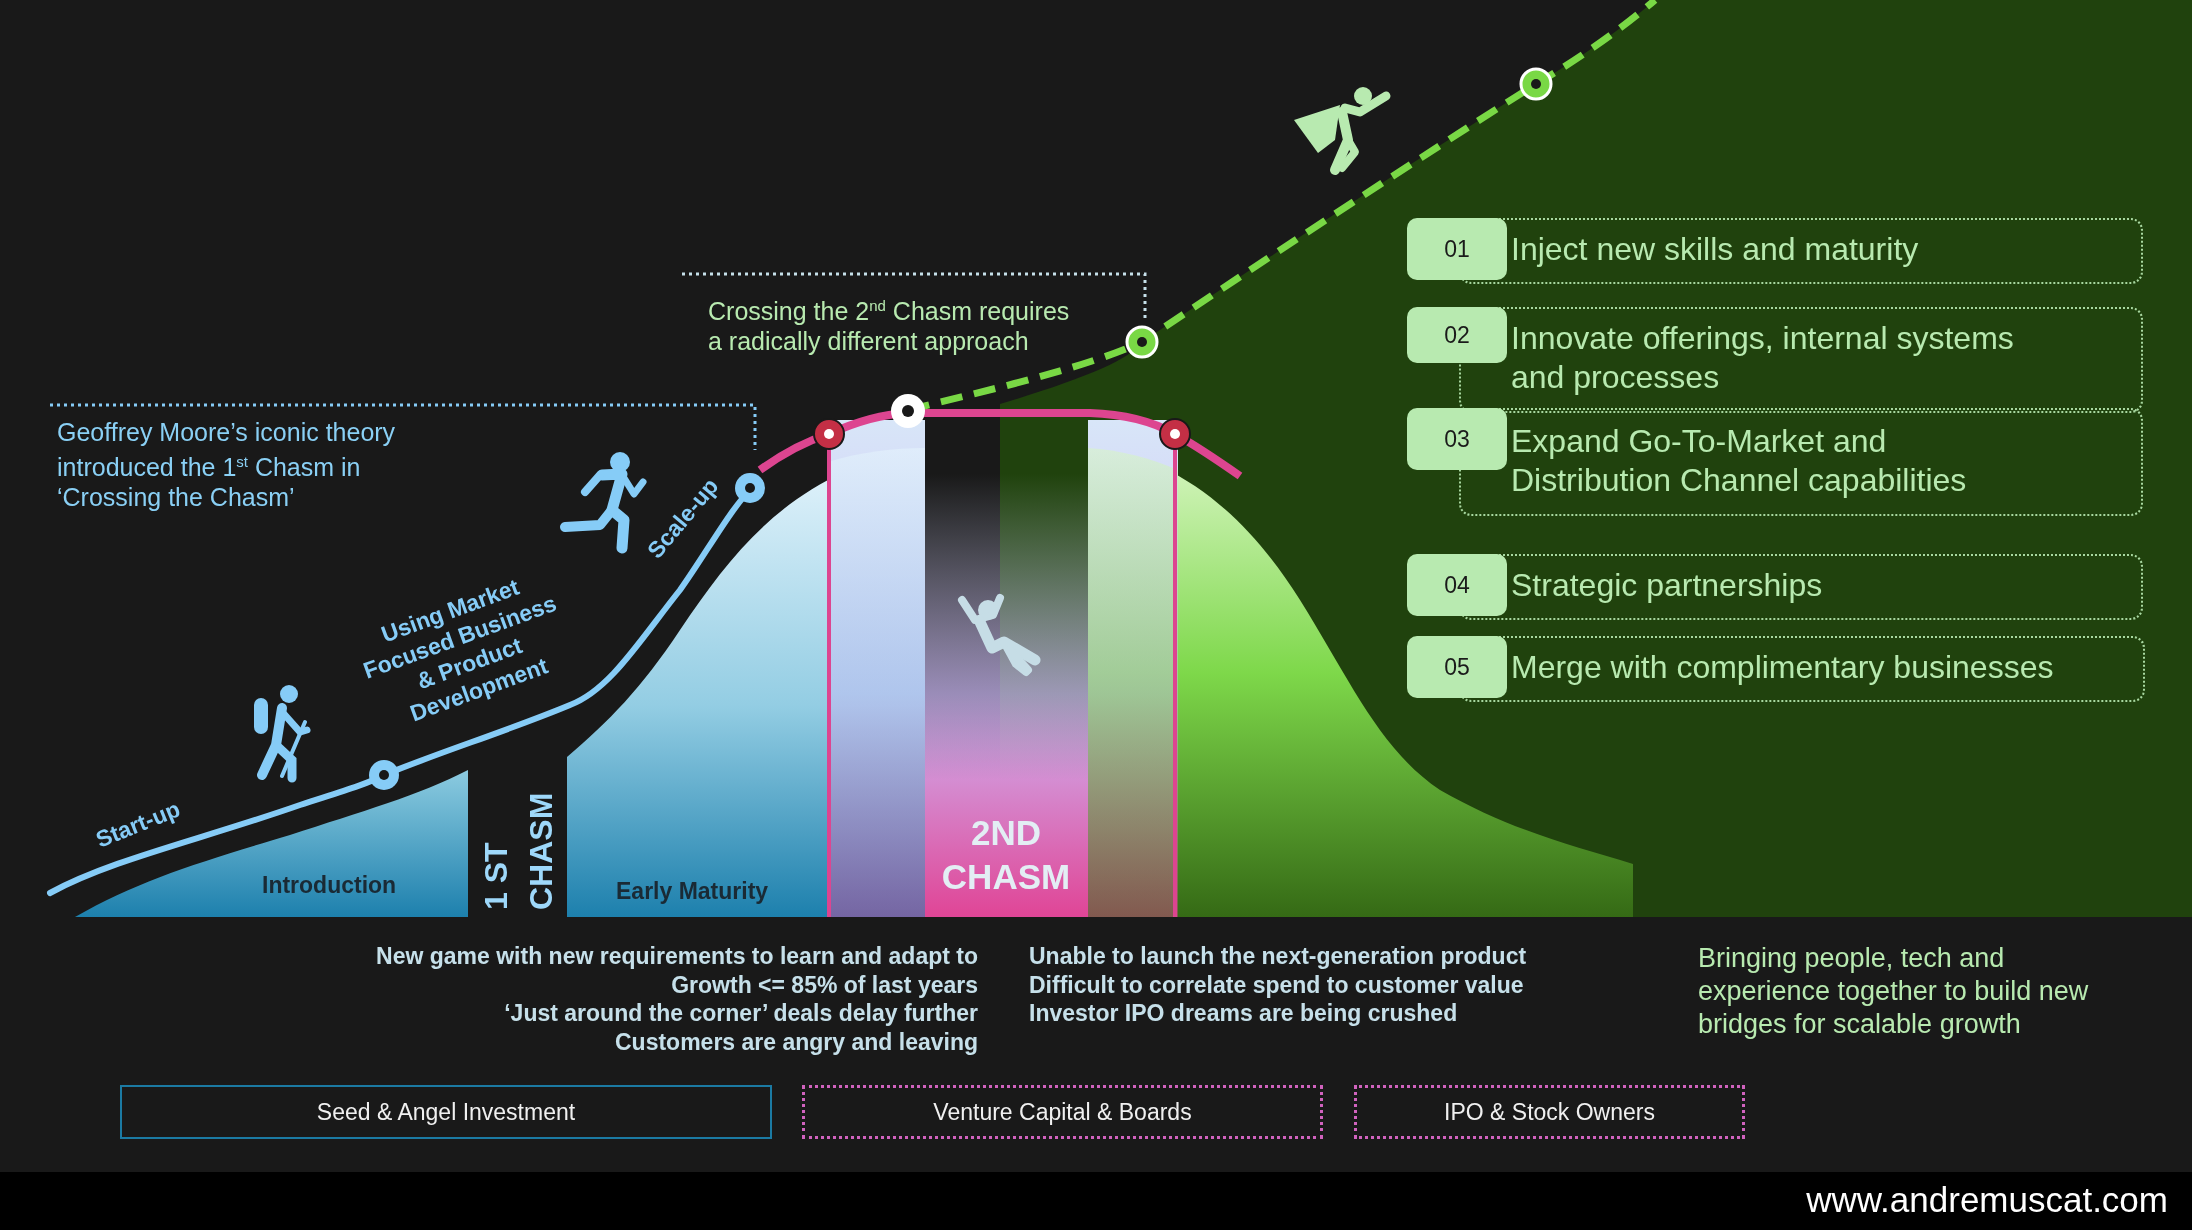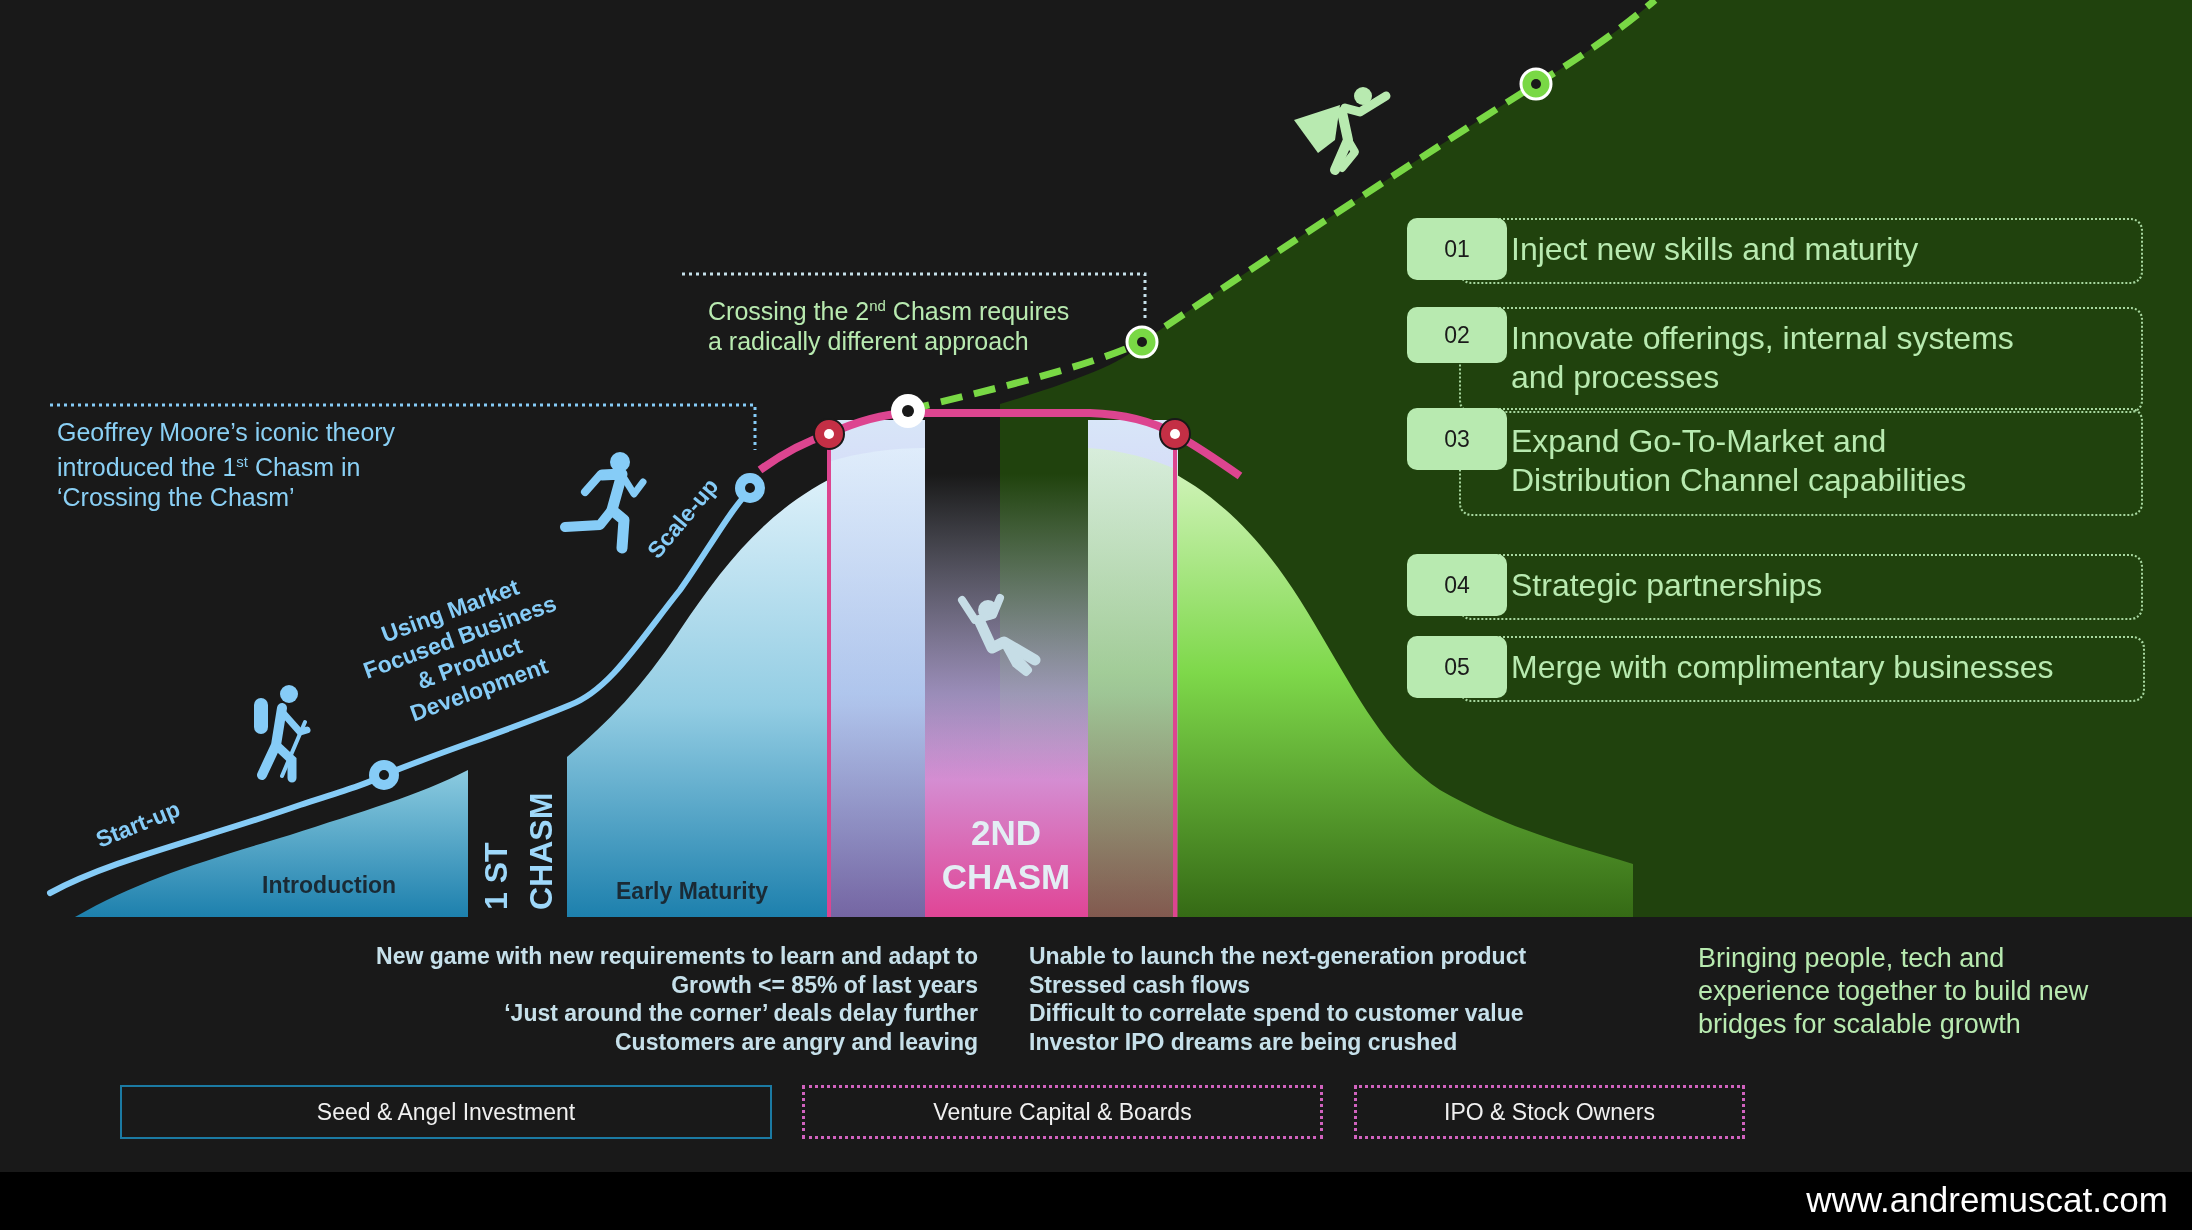--- a/index.html
+++ b/index.html
@@ -220,21 +220,20 @@
 
 
 <div class="bullets" style="right:1214px;top:942px;text-align:right;">
   <div>New game with new requirements to learn and adapt to</div>
   <div>Growth &lt;= 85% of last years</div>
   <div>‘Just around the corner’ deals delay further</div>
   <div>Customers are angry and leaving</div>
 </div>
 <div class="bullets" style="left:1029px;top:942px;">
   <div>Unable to launch the next-generation product</div>
-  <div>Stressed cash flows</div>
   <div>Difficult to correlate spend to customer value</div>
   <div>Investor IPO dreams are being crushed</div>
 </div>
 
 <div class="abs note-green" style="left:1698px;top:942px;font-size:27px;line-height:33px;">
   <div>Bringing people, tech and</div>
   <div>experience together to build new</div>
   <div>bridges for scalable growth</div>
 </div>
 

